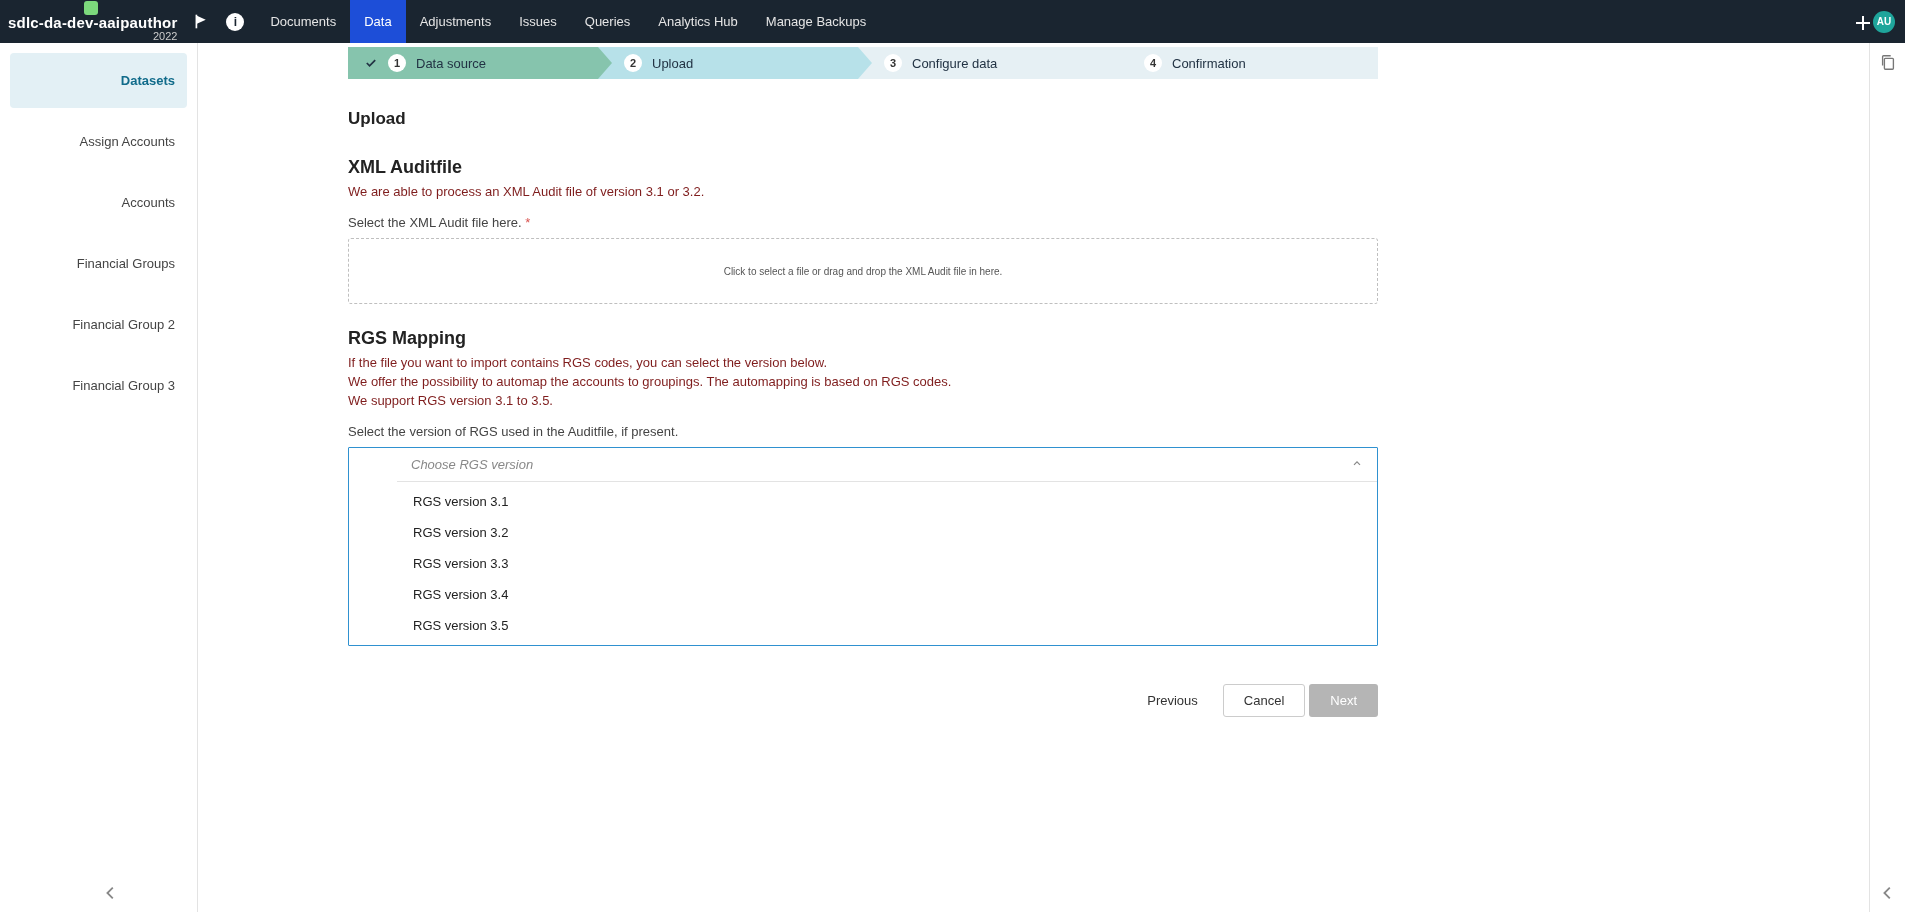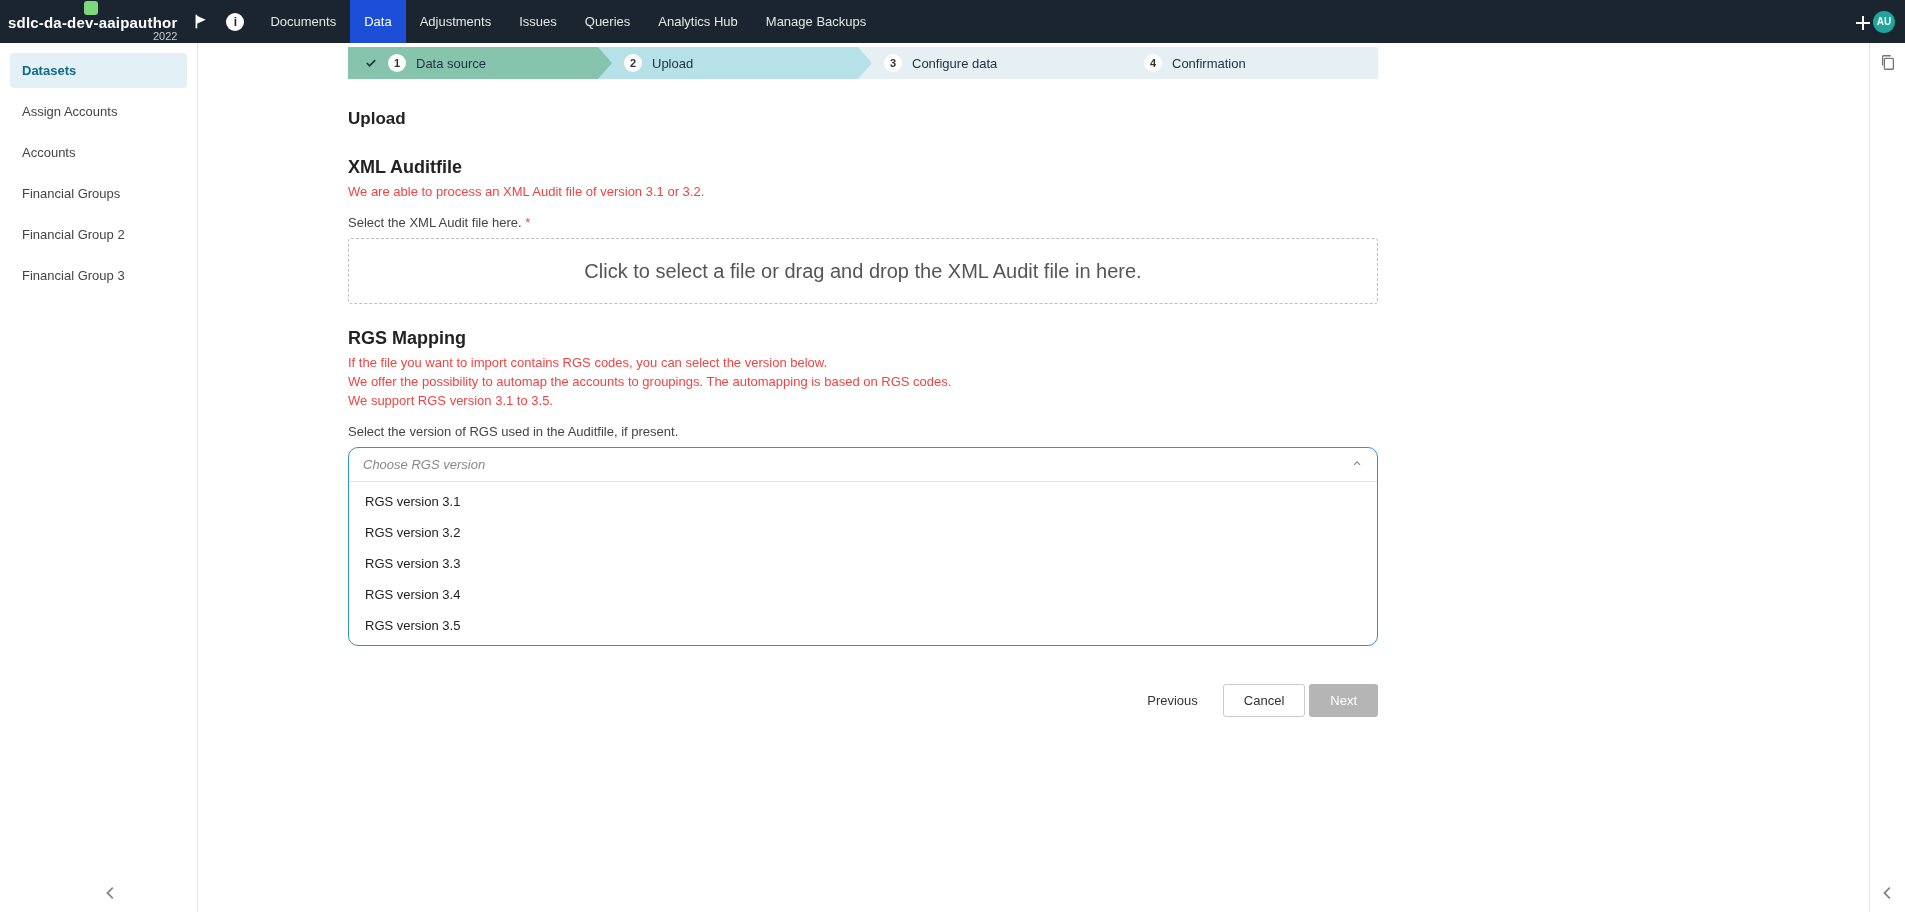--- a/index.html
+++ b/index.html
@@ -52,22 +52,22 @@
   }
 
   .layout { display: flex; height: calc(100vh - 43px); position: relative; }
 
   .sidebar {
     width: 198px; border-right: 1px solid #e3e3e3;
     padding: 10px 10px; display: flex; flex-direction: column;
     position: relative;
   }
   .side-item {
-    padding: 10px 12px; border-radius: 4px; font-size: 13px;
-    color: #444; cursor: pointer; margin-bottom: 6px;
+    padding: 20px 12px; border-radius: 4px; font-size: 13px;
+    color: #444; cursor: pointer; margin-bottom: 6px; text-align: right;
   }
   .side-item.active {
     background: #e3f0f5; color: #106b8a; font-weight: 600;
   }
   .side-collapse {
     position: absolute; bottom: 10px; left: 50%; transform: translateX(3px);
     color: #888;
   }
 
   .content {
@@ -99,31 +99,32 @@
   .wiz-todo:not(:last-child)::after   { border-left-color: #e6f0f4; }
   .wiz-num {
     width: 18px; height: 18px; border-radius: 50%; background: #fff;
     color: #333; font-size: 11px; display:flex; align-items:center; justify-content:center;
     font-weight:600;
   }
   .wiz-check { color: #234; width:14px; height:14px; display:flex; align-items:center; justify-content:center; }
 
   h2.page-title { font-size: 17px; font-weight: 700; color: #222; margin-bottom: 28px; }
   h4.section { font-size: 18px; font-weight: 700; color: #222; margin-bottom: 6px; }
-  p.desc { font-size: 13px; color: #ef4444; margin-bottom: 4px; }
+  p.desc { font-size: 13px; color: #7f1d1d; margin-bottom: 4px; }
   .field-label { font-size: 13px; color: #444; margin: 16px 0 8px; }
   .req { color: #d9534f; }
   .dropzone {
     border: 1px dashed #bfbfbf; border-radius: 3px;
     height: 66px; display: flex; align-items: center; justify-content: center;
-    color: #555; font-size: 20px; margin-bottom: 24px; cursor: pointer;
+    color: #555; font-size: 10px; margin-bottom: 24px; cursor: pointer;
   }
   .select-box {
-    border: 1px solid #2f91d0; border-radius: 10px;
+    border: 1px solid #2f91d0; border-radius: 1px;
     background: #fff;
+    padding-left: 48px;
   }
   .select-header {
     display: flex; align-items: center; justify-content: space-between;
     padding: 9px 14px; font-size: 13px; color: #888; font-style: italic;
     border-bottom: 1px solid #e3e3e3; cursor: pointer;
   }
   .select-header .chev { font-style: normal; color: #888; }
   .select-options { padding: 4px 0; }
   .select-option {
     padding: 8px 16px; font-size: 13px; color: #222; cursor: pointer;

